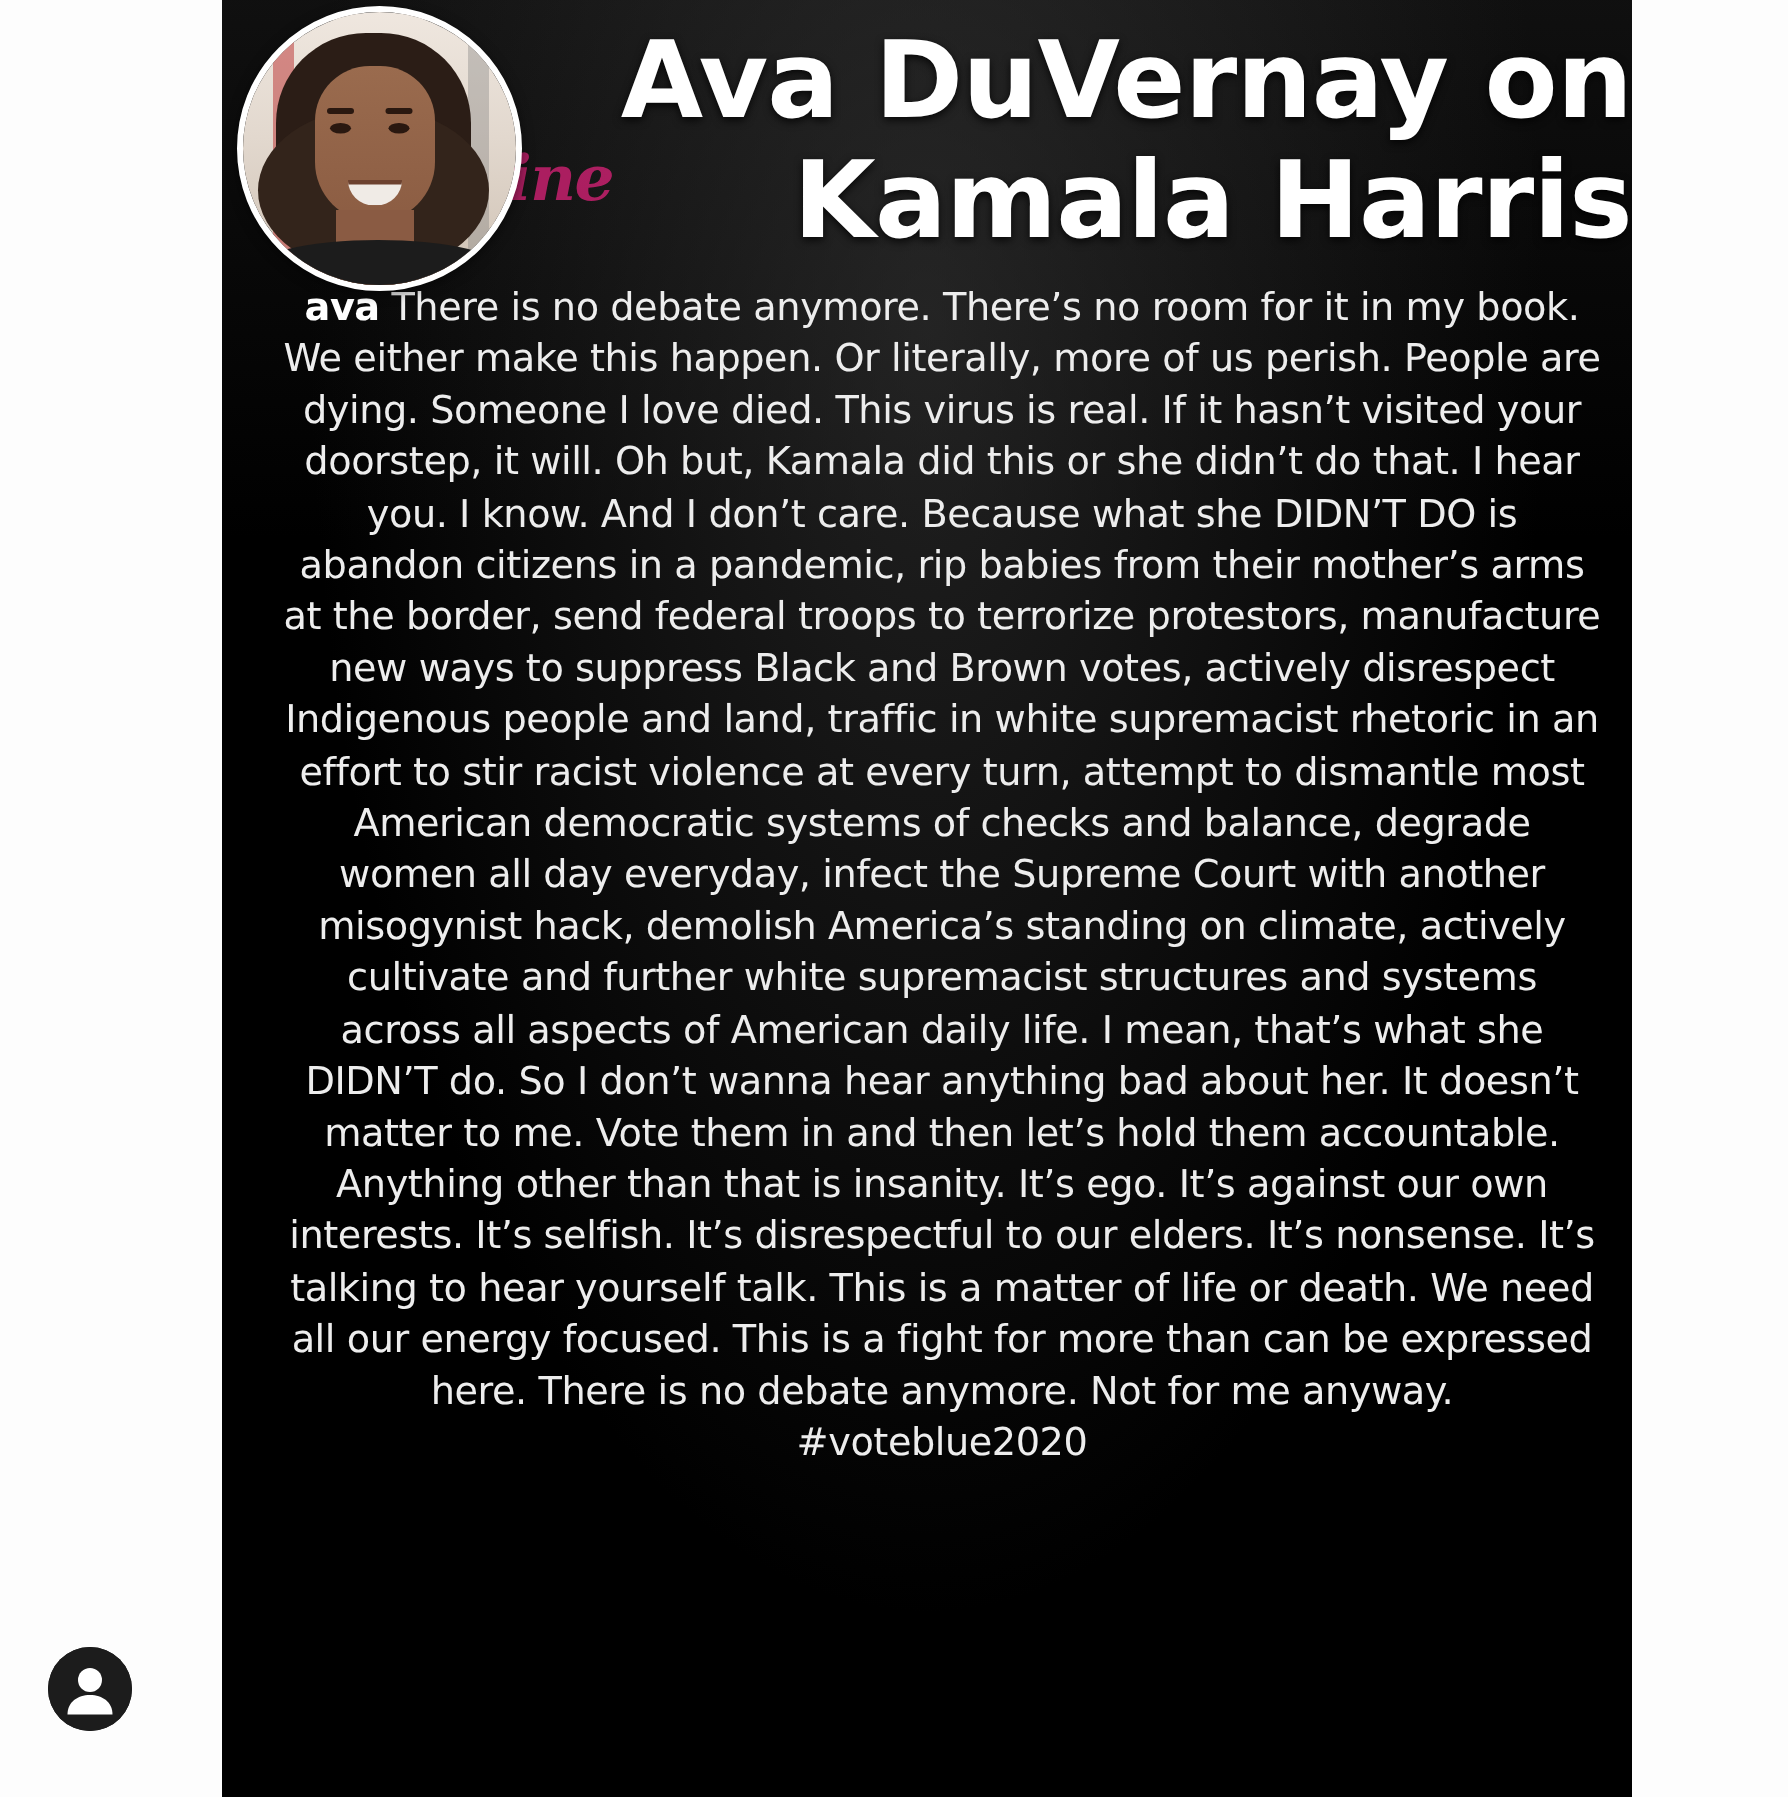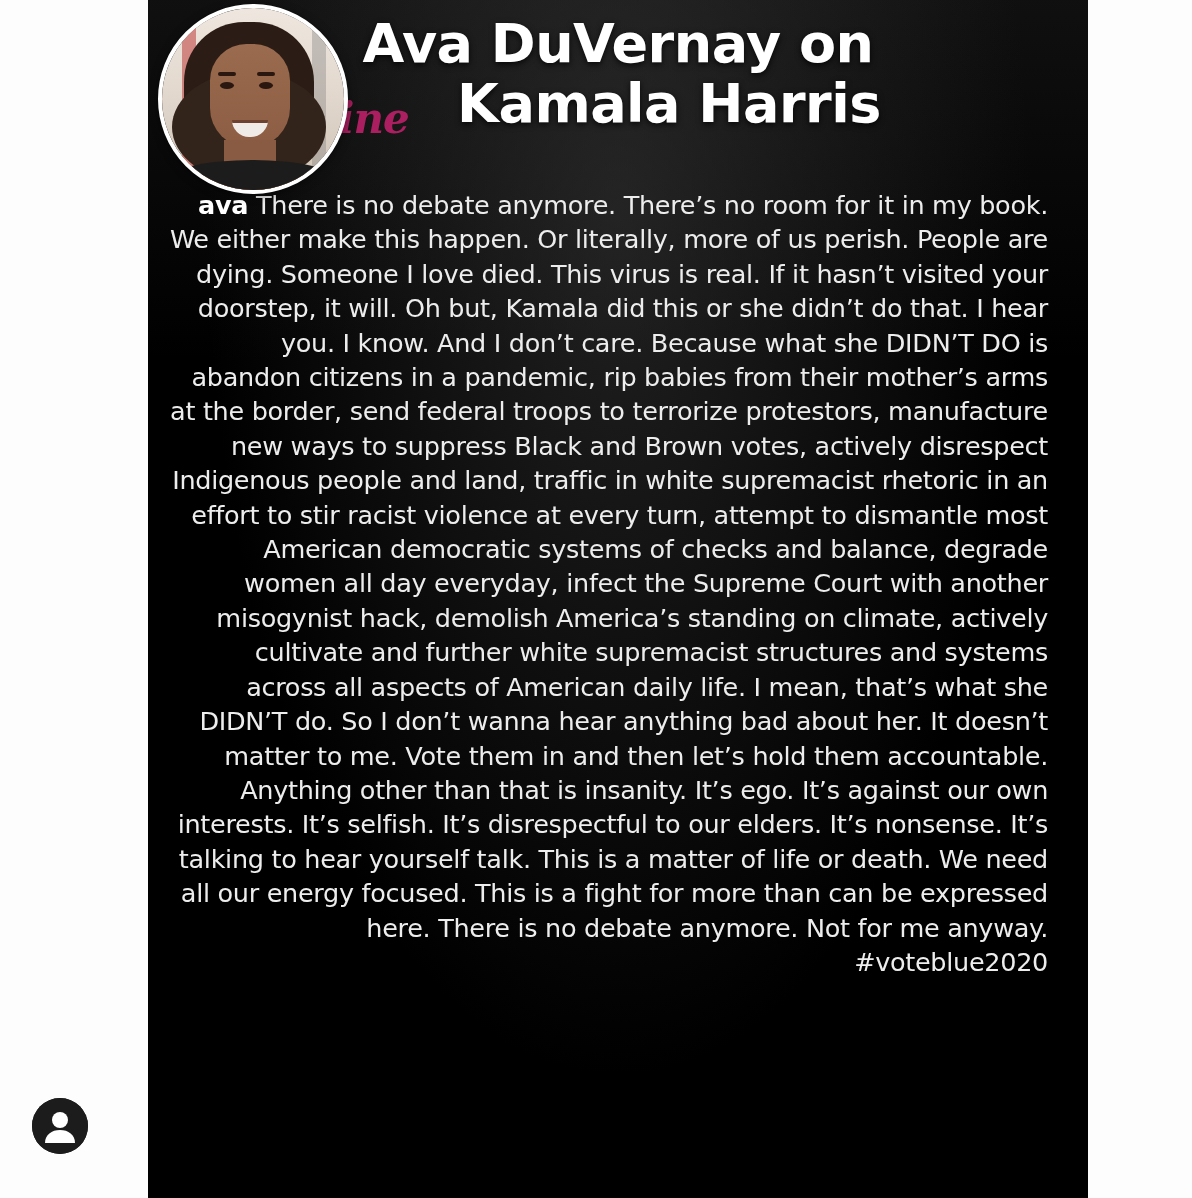--- a/index.html
+++ b/index.html
@@ -36,25 +36,25 @@
       linear-gradient(180deg, rgba(45,45,45,0.35) 0%, rgba(0,0,0,0) 30%);
     pointer-events: none;
   }
 
   
   #headline {
     position: absolute;
     left: 0;
     top: 14px;
     width: 940px;
-    text-align: center;
+    text-align: right;
     color: #ffffff;
     font-family: "DejaVu Sans", sans-serif;
     font-weight: bold;
-    font-size: 54px;
+    font-size: 71px;
     line-height: 1.12;
     letter-spacing: -0.5px;
     z-index: 3;
     text-shadow: 0 2px 6px rgba(0,0,0,0.8);
   }
   #headline .line {
     display: block;
     white-space: nowrap;
   }
   #headline .line2 {
@@ -97,28 +97,28 @@
     font-family: "DejaVu Sans", sans-serif;
     font-size: 22px;
     letter-spacing: 3px;
     margin-left: -60px;
     margin-top: 1px;
   }
 
   
   #quote {
     position: absolute;
-    left: 20px;
+    left: 40px;
     top: 188px;
     width: 880px;
     color: #f2f2f2;
     font-family: "DejaVu Sans", sans-serif;
     font-size: 25.5px;
     line-height: 34.4px;
-    text-align: right;
+    text-align: center;
     z-index: 3;
     letter-spacing: -0.3px;
   }
   #quote .handle {
     font-weight: bold;
     color: #ffffff;
   }
   #quote .body {
     color: #ededed;
   }

